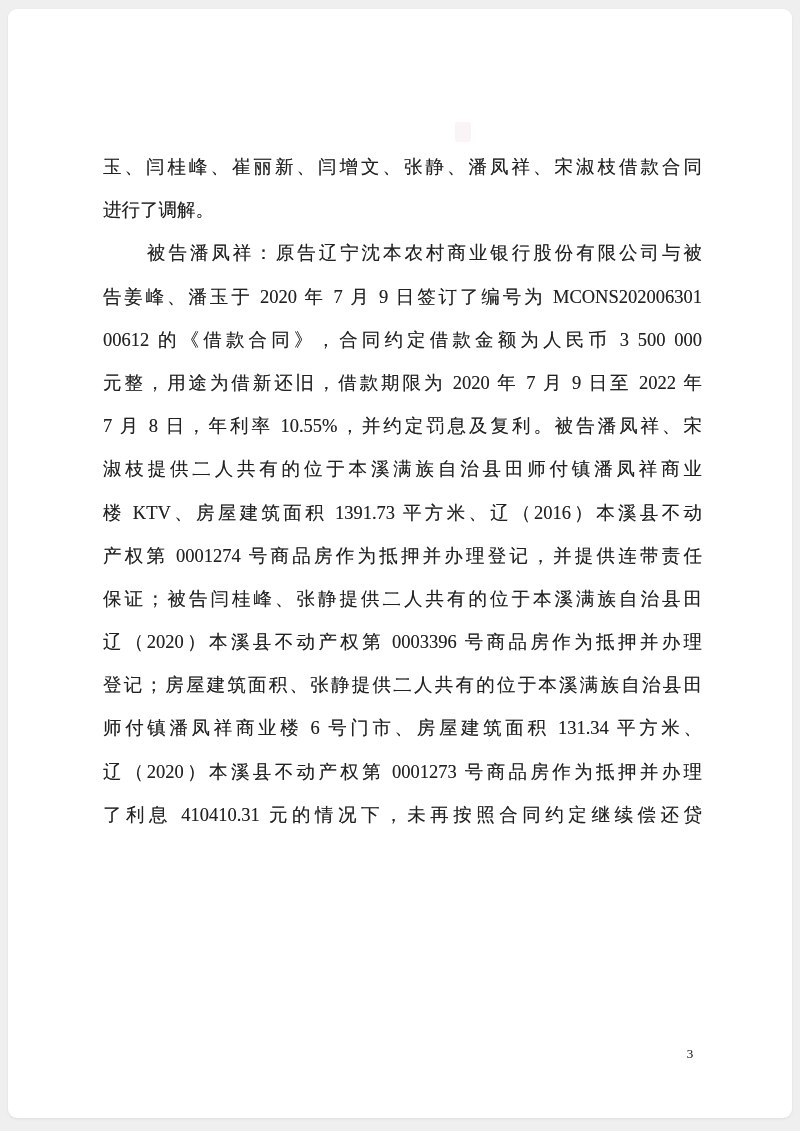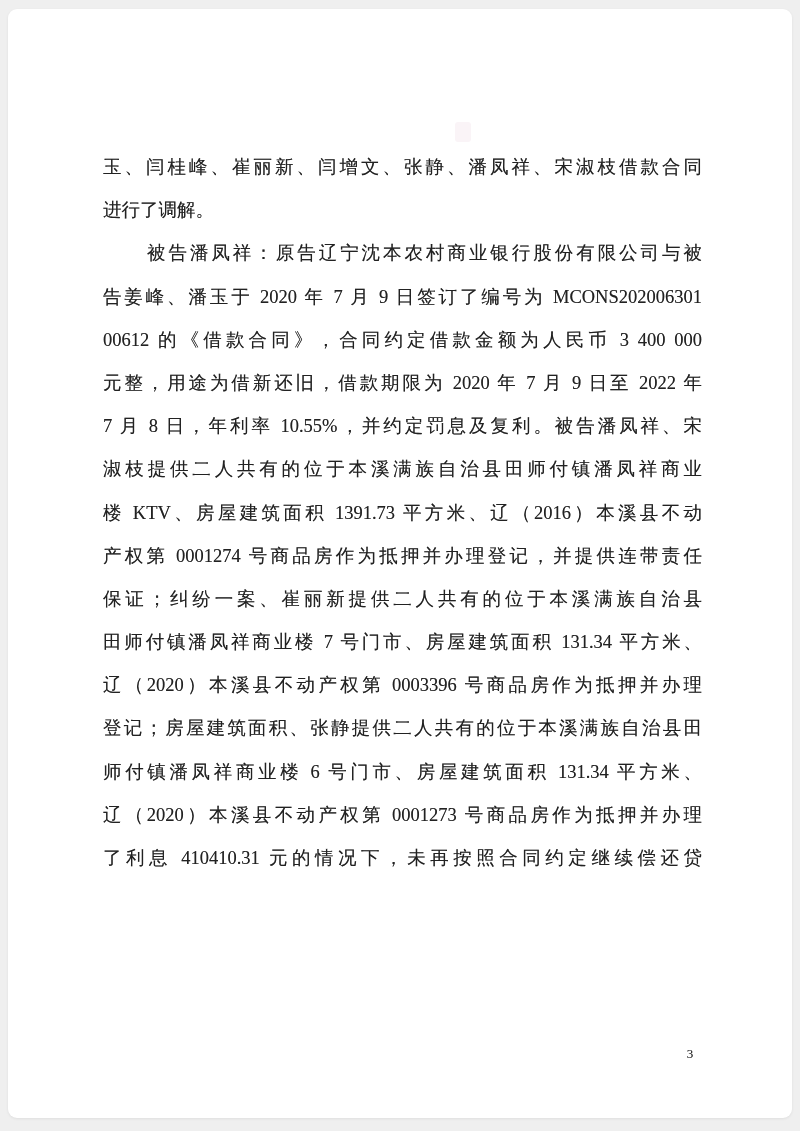--- a/index.html
+++ b/index.html
@@ -75,28 +75,27 @@
 
 <div class="canvas">
   <div class="paper">
     <div class="smudge"></div>
 
     <div class="textblock">
       <div class="line">玉、闫桂峰、崔丽新、闫增文、张静、潘凤祥、宋淑枝借款合同</div>
       <div class="line para-end">进行了调解。</div>
       <div class="line indent">被告潘凤祥：原告辽宁沈本农村商业银行股份有限公司与被</div>
       <div class="line">告姜峰、潘玉于 2020 年 7 月 9 日签订了编号为 MCONS202006301</div>
-      <div class="line">00612 的《借款合同》，合同约定借款金额为人民币 3 400 000</div>
+      <div class="line">00612 的《借款合同》，合同约定借款金额为人民币 3 500 000</div>
       <div class="line">元整，用途为借新还旧，借款期限为 2020 年 7 月 9 日至 2022 年</div>
       <div class="line">7 月 8 日，年利率 10.55%，并约定罚息及复利。被告潘凤祥、宋</div>
       <div class="line">淑枝提供二人共有的位于本溪满族自治县田师付镇潘凤祥商业</div>
       <div class="line">楼 KTV、房屋建筑面积 1391.73 平方米、辽（2016）本溪县不动</div>
       <div class="line">产权第 0001274 号商品房作为抵押并办理登记，并提供连带责任</div>
-      <div class="line">保证；纠纷一案、崔丽新提供二人共有的位于本溪满族自治县</div>
-      <div class="line">田师付镇潘凤祥商业楼 7 号门市、房屋建筑面积 131.34 平方米、</div>
+      <div class="line">保证；被告闫桂峰、张静提供二人共有的位于本溪满族自治县田</div>
       <div class="line">辽（2020）本溪县不动产权第 0003396 号商品房作为抵押并办理</div>
       <div class="line">登记；房屋建筑面积、张静提供二人共有的位于本溪满族自治县田</div>
       <div class="line">师付镇潘凤祥商业楼 6 号门市、房屋建筑面积 131.34 平方米、</div>
       <div class="line">辽（2020）本溪县不动产权第 0001273 号商品房作为抵押并办理</div>
       <div class="line">了利息 410410.31 元的情况下，未再按照合同约定继续偿还贷</div>
     </div>
 
     <div class="page-num">3</div>
   </div>
 </div>

